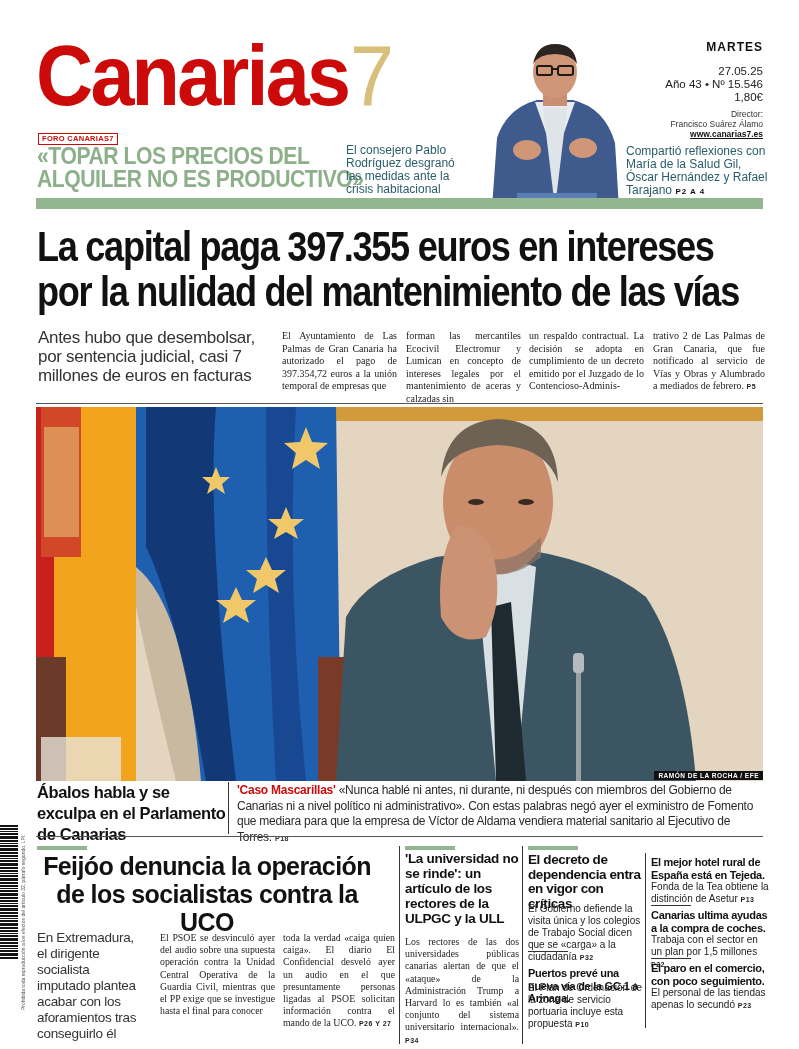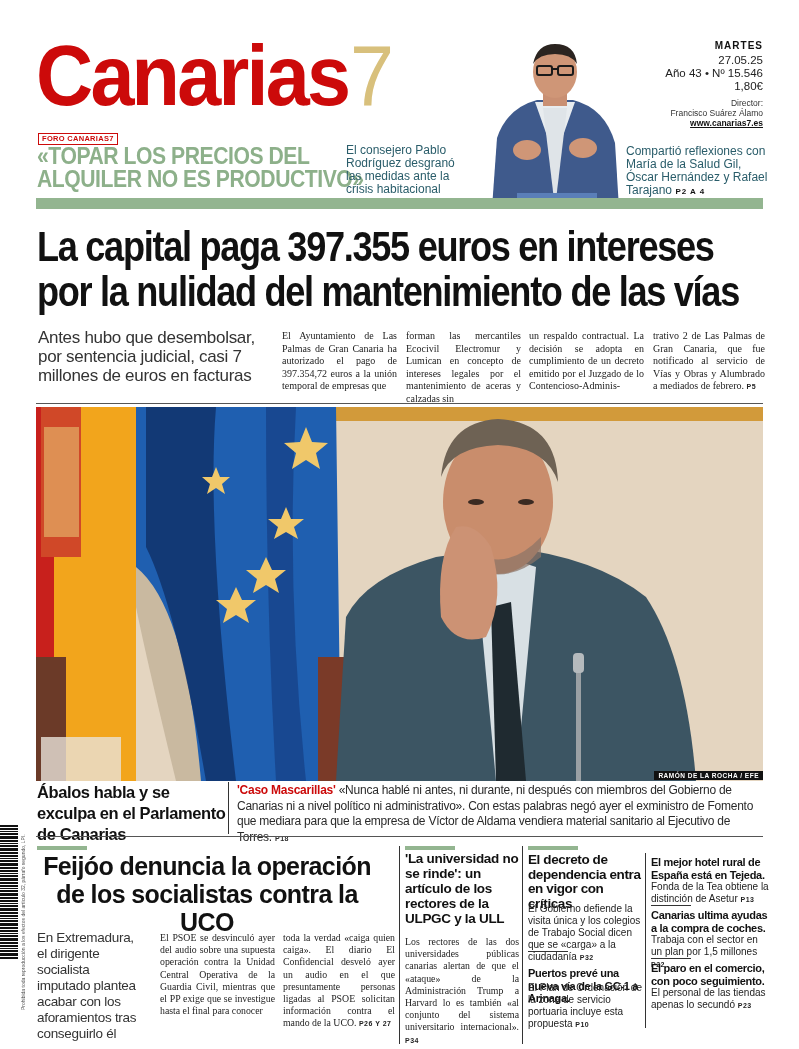--- a/index.html
+++ b/index.html
@@ -6,21 +6,21 @@
     html, body { width: 799px; height: 1049px; background: #ffffff; overflow: hidden; }
     body { position: relative; font-family: "Liberation Sans", sans-serif; color: #1a1a1a; }
 
     .abs { position: absolute; }
 
     
     .logo { left: 36px; top: 30px; font-family: "Liberation Sans", sans-serif; font-weight: 900; font-size: 86px; line-height: 90px; letter-spacing: -3px; color: #cc0a0a; transform: scaleX(0.92); transform-origin: left top; }
     .logo .seven { color: #d8c07c; font-weight: 400; margin-left: 2px; }
 
     .date-block { right: 36px; top: 40px; text-align: right; width: 150px; }
-    .date-block .day { font-weight: 700; font-size: 10px; letter-spacing: 1px; color: #111; margin-bottom: 3px; }
+    .date-block .day { font-weight: 700; font-size: 12px; letter-spacing: 1px; color: #111; margin-bottom: 11px; }
     .date-block .line { font-size: 11.5px; line-height: 13px; color: #222; }
     .date-block .small { font-size: 8.5px; line-height: 10px; color: #333; }
     .date-block .web { font-size: 8.5px; line-height: 10px; font-weight: 700; color: #111; text-decoration: underline; }
     .date-block .spacer { height: 5px; }
 
     .portrait { left: 487px; top: 38px; width: 136px; height: 170px; overflow: hidden; }
 
     .foro-tag { left: 38px; top: 133px; border: 1px solid #cc0a0a; color: #cc0a0a; font-size: 7.5px; font-weight: 700; padding: 0 3px; line-height: 10px; letter-spacing: 0.3px; }
     .foro-headline { left: 37px; top: 145px; font-size: 23px; line-height: 23px; font-weight: 700; color: #8db08a; letter-spacing: -0.5px; width: 300px; transform: scaleX(0.92); transform-origin: left top; white-space: nowrap; }
     .foro-sub { left: 346px; top: 144px; width: 125px; font-size: 12px; line-height: 13px; color: #2a5d6a; }

